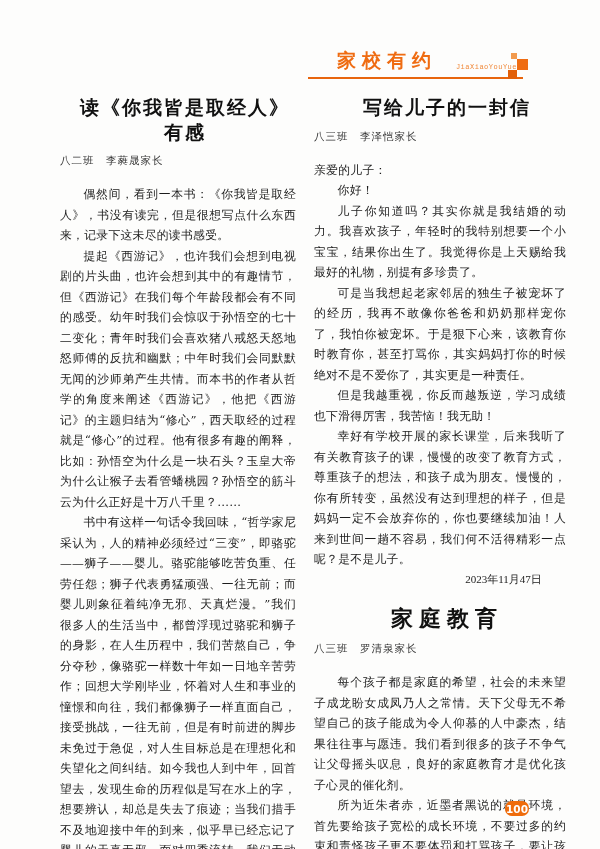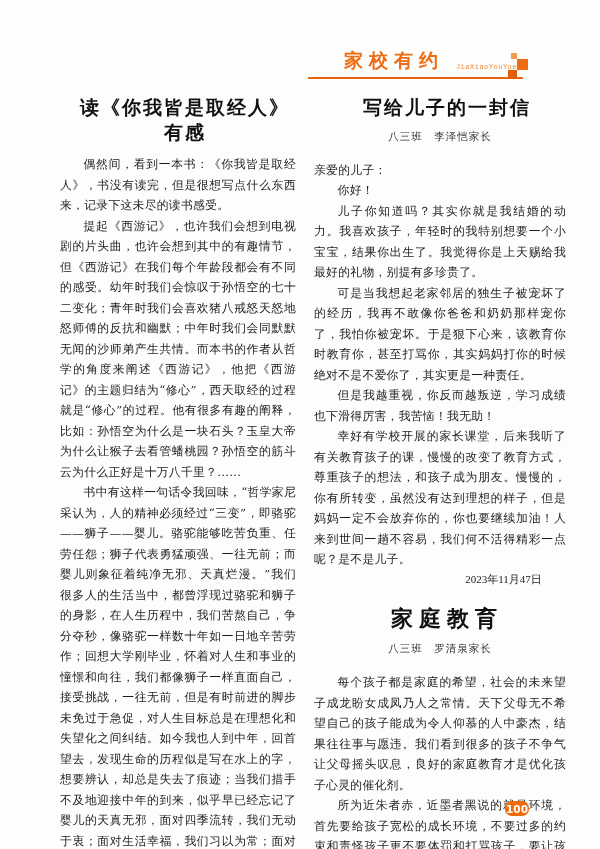--- a/index.html
+++ b/index.html
@@ -8,21 +8,21 @@
     background:#fdfdfc;
     font-family:"DejaVu Serif","Liberation Serif",serif;
     color:#222;
     position:relative;
     overflow:hidden;
   }
   .page{position:absolute;inset:0;}
 
   
   .header{position:absolute;top:48px;left:300px;width:245px;height:34px;}
-  .brand-row{position:absolute;right:28px;top:0;display:flex;align-items:flex-end;gap:12px;margin-left:48px;}
+  .brand-row{position:absolute;right:28px;top:0;display:flex;align-items:flex-end;gap:19px;margin-left:48px;}
   .brand{
     color:#ef6c12;font-weight:bold;font-size:19px;letter-spacing:6px;
     font-family:"DejaVu Sans","Liberation Sans",sans-serif;
     white-space:nowrap;
   }
   .brand-pinyin{
     color:#f08a3c;font-size:7px;letter-spacing:0.5px;padding-bottom:3px;
     font-family:Liberation Mono, monospace;white-space:nowrap;
   }
   .header-rule{
@@ -38,21 +38,21 @@
   .col{position:absolute;top:95px;}
   .col-left{left:60px;width:236px;}
   .col-right{left:314px;width:252px;}
 
   .art-title{
     text-align:center;font-size:19px;font-weight:bold;color:#111;
     letter-spacing:2px;margin:0 0 10px 14px;line-height:1.3;
   }
   .art-title.big{font-size:22px;letter-spacing:6px;}
   .art-author{
-    text-align:center;font-size:10.5px;color:#333;letter-spacing:1px;
+    font-size:10.5px;color:#333;letter-spacing:1px;
     margin:0 0 16px 0;
   }
   .body-text p{
     margin:0;text-indent:2em;text-align:justify;
     font-size:11.8px;line-height:20.5px;color:#1c1c1c;
     letter-spacing:0.3px;
   }
   .body-text p.no-indent{text-indent:0;}
   .letter-signoff{
     margin:2px 0 0 0;text-align:right;padding-right:3em;
@@ -87,20 +87,21 @@
     <div class="header-rule"></div>
     <div class="pixel-blocks">
       <span class="pb pb1"></span>
       <span class="pb pb2"></span>
       <span class="pb pb3"></span>
     </div>
   </div>
 
   <div class="col col-left">
     <h1 class="art-title">读《你我皆是取经人》有感</h1>
+    <div class="art-author">八二班　李蕤晟家长</div>
     <div class="body-text">
       <p>偶然间，看到一本书：《你我皆是取经人》，书没有读完，但是很想写点什么东西来，记录下这未尽的读书感受。</p>
       <p>提起《西游记》，也许我们会想到电视剧的片头曲，也许会想到其中的有趣情节，但《西游记》在我们每个年龄段都会有不同的感受。幼年时我们会惊叹于孙悟空的七十二变化；青年时我们会喜欢猪八戒怒天怒地怒师傅的反抗和幽默；中年时我们会同默默无闻的沙师弟产生共情。而本书的作者从哲学的角度来阐述《西游记》，他把《西游记》的主题归结为“修心”，西天取经的过程就是“修心”的过程。他有很多有趣的阐释，比如：孙悟空为什么是一块石头？玉皇大帝为什么让猴子去看管蟠桃园？孙悟空的筋斗云为什么正好是十万八千里？……</p>
       <p>书中有这样一句话令我回味，“哲学家尼采认为，人的精神必须经过“三变”，即骆驼——狮子——婴儿。骆驼能够吃苦负重、任劳任怨；狮子代表勇猛顽强、一往无前；而婴儿则象征着纯净无邪、天真烂漫。”我们很多人的生活当中，都曾浮现过骆驼和狮子的身影，在人生历程中，我们苦熬自己，争分夺秒，像骆驼一样数十年如一日地辛苦劳作；回想大学刚毕业，怀着对人生和事业的憧憬和向往，我们都像狮子一样直面自己，接受挑战，一往无前，但是有时前进的脚步未免过于急促，对人生目标总是在理想化和失望化之间纠结。如今我也人到中年，回首望去，发现生命的历程似是写在水上的字，想要辨认，却总是失去了痕迹；当我们措手不及地迎接中年的到来，似乎早已经忘记了婴儿的天真无邪，面对四季流转，我们无动于衷；面对生活幸福，我们习以为常；面对教育中的美好瞬间，我们似乎依然不知足，孩子还不够优秀，钱挣得还不够多。那份孩童时的初心早已经随风而逝。</p>
 
     </div>
   </div>
 
   <div class="col col-right">
 

